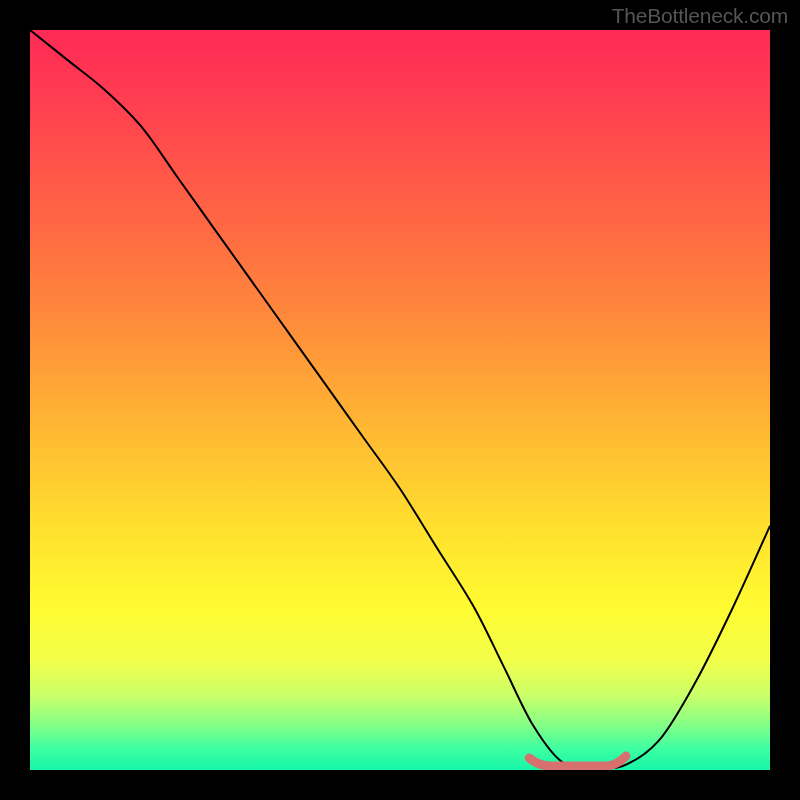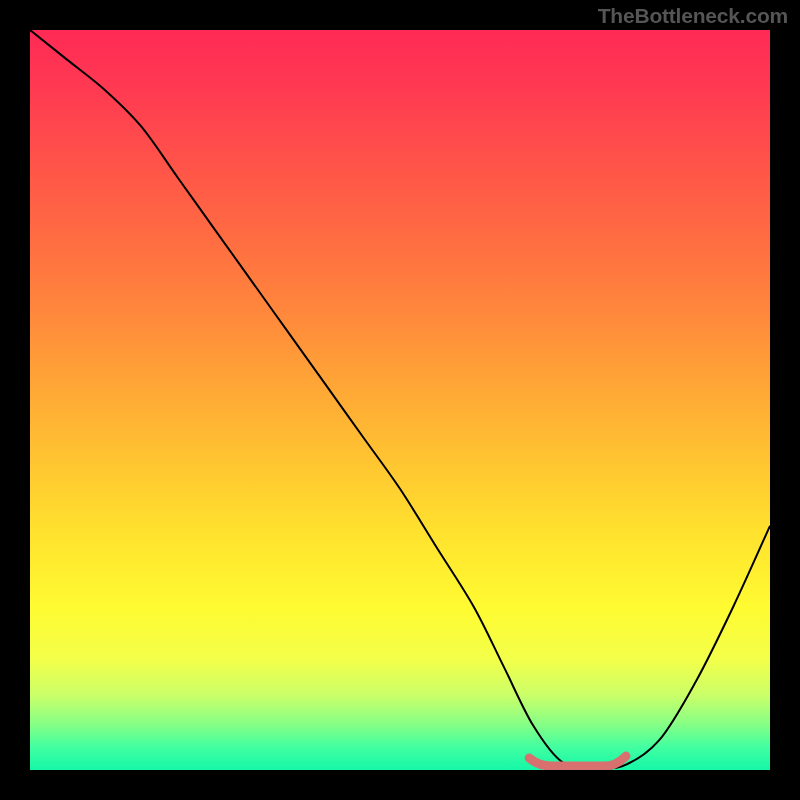--- a/index.html
+++ b/index.html
@@ -10,21 +10,21 @@
     position: relative;
     font-family: Arial, sans-serif;
     overflow: hidden;
   }
   .watermark {
     position: absolute;
     top: 4px;
     right: 12px;
     color: #555;
     font-size: 21px;
-    font-weight: 700;
+    font-weight: 400;
     z-index: 10;
     letter-spacing: -0.2px;
   }
   .plot-area {
     position: absolute;
     left: 30px;
     top: 30px;
     width: 740px;
     height: 740px;
   }

